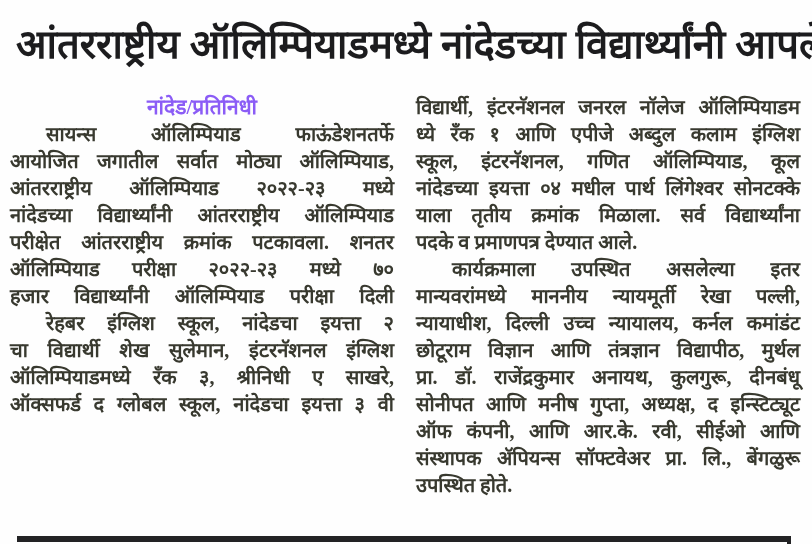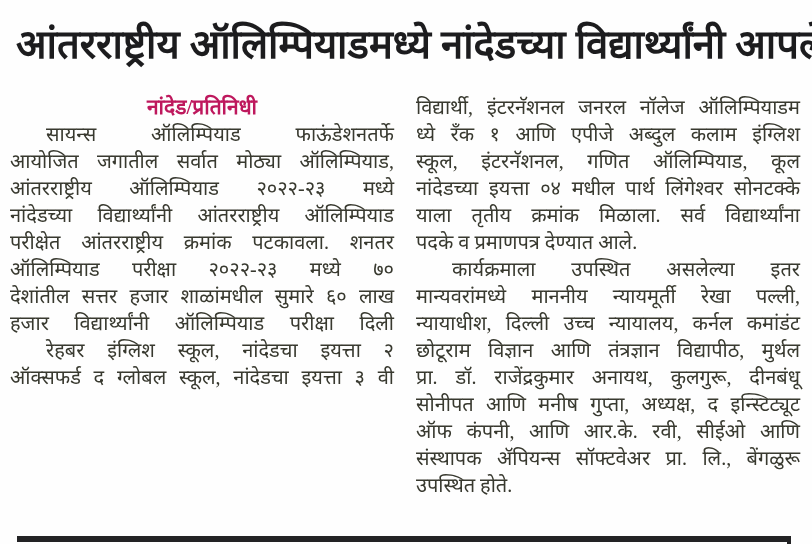--- a/index.html
+++ b/index.html
@@ -33,26 +33,27 @@
     right: 12px;
     display: flex;
     gap: 22px;
   }
   .col { flex: 1 1 0; min-width: 0; color: #38392f; }
   .dateline {
     font-size: 21px;
     line-height: 27px;
     font-weight: 700;
     text-align: center;
-    color: #be185d;
+    color: #8b5cf6;
   }
   .line {
     font-size: 20px;
     line-height: 27px;
     white-space: normal;
+    font-weight: bold;
   }
   .line.j {
     text-align: justify;
     text-align-last: justify;
   }
   .line.indent { text-indent: 36px; }
   .bottom-bar {
     position: absolute;
     left: 17px;
     top: 536px;
@@ -78,23 +79,24 @@
 
   <div class="columns">
     <div class="col" id="col-left">
       <div class="dateline">नांदेड/प्रतिनिधी</div>
     <div class="line j indent">सायन्स ऑलिम्पियाड फाऊंडेशनतर्फे</div>
         <div class="line j">आयोजित जगातील सर्वात मोठ्या ऑलिम्पियाड,</div>
         <div class="line j">आंतरराष्ट्रीय ऑलिम्पियाड २०२२-२३ मध्ये</div>
         <div class="line j">नांदेडच्या विद्यार्थ्यांनी आंतरराष्ट्रीय ऑलिम्पियाड</div>
         <div class="line j">परीक्षेत आंतरराष्ट्रीय क्रमांक पटकावला. शनतर</div>
         <div class="line j">ऑलिम्पियाड परीक्षा २०२२-२३ मध्ये ७०</div>
-        <div class="line j">देशांतील सत्तर हजार शाळांमधील सुमारे ६० लाख</div>
         <div class="line j">हजार विद्यार्थ्यांनी ऑलिम्पियाड परीक्षा दिली</div>
         <div class="line j indent">रेहबर इंग्लिश स्कूल, नांदेडचा इयत्ता २</div>
+        <div class="line j">चा विद्यार्थी शेख सुलेमान, इंटरनॅशनल इंग्लिश</div>
+        <div class="line j">ऑलिम्पियाडमध्ये रँक ३, श्रीनिधी ए साखरे,</div>
         <div class="line j">ऑक्सफर्ड द ग्लोबल स्कूल, नांदेडचा इयत्ता ३ वी</div>
       </div>
     <div class="col" id="col-right">
         <div class="line j">विद्यार्थी, इंटरनॅशनल जनरल नॉलेज ऑलिम्पियाडम</div>
         <div class="line j">ध्ये रँक १ आणि एपीजे अब्दुल कलाम इंग्लिश</div>
         <div class="line j">स्कूल, इंटरनॅशनल, गणित ऑलिम्पियाड, कूल</div>
         <div class="line j">नांदेडच्या इयत्ता ०४ मधील पार्थ लिंगेश्वर सोनटक्के</div>
         <div class="line j">याला तृतीय क्रमांक मिळाला. सर्व विद्यार्थ्यांना</div>
         <div class="line">पदके व प्रमाणपत्र देण्यात आले.</div>
         <div class="line j indent">कार्यक्रमाला उपस्थित असलेल्या इतर</div>

